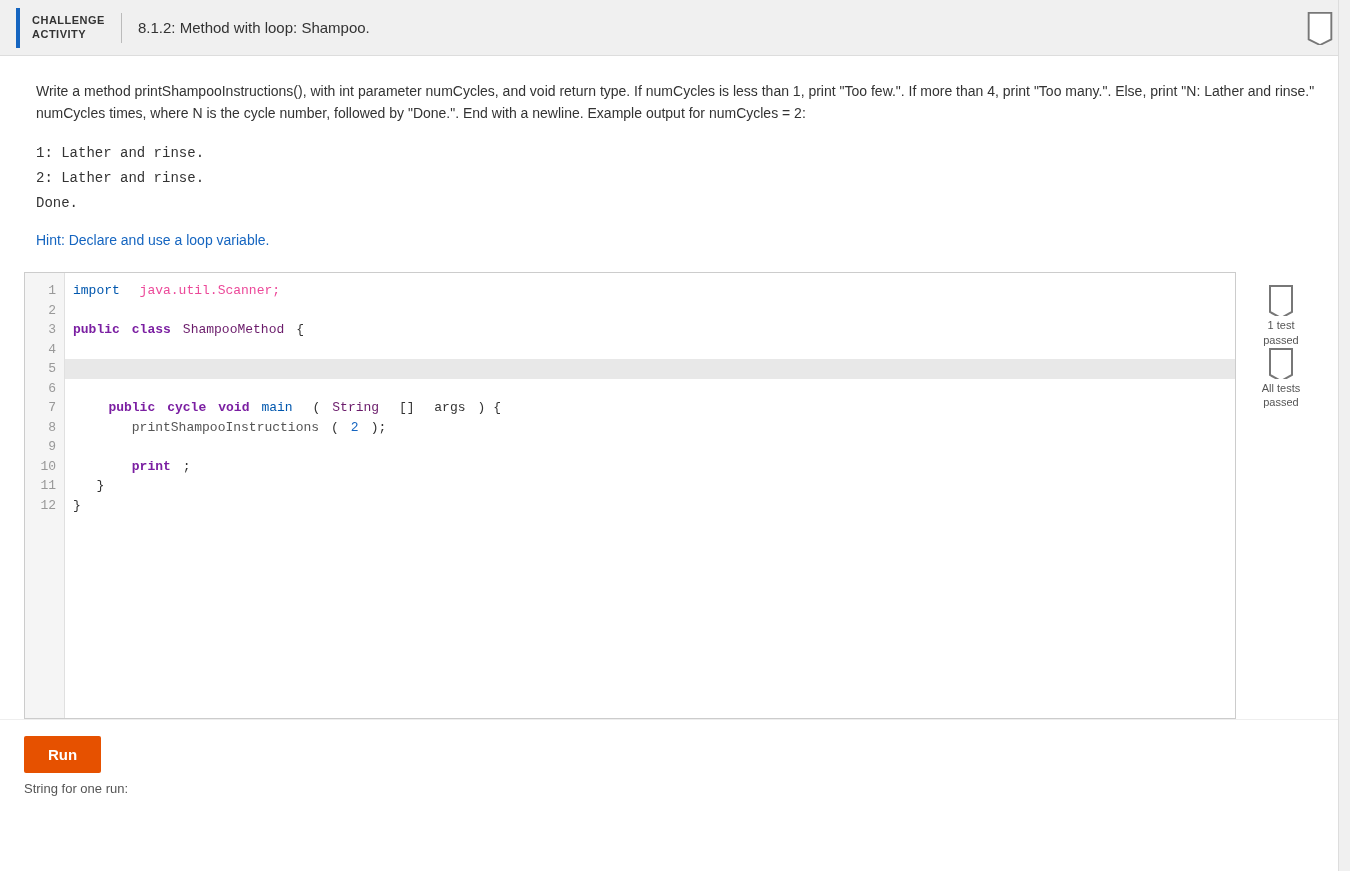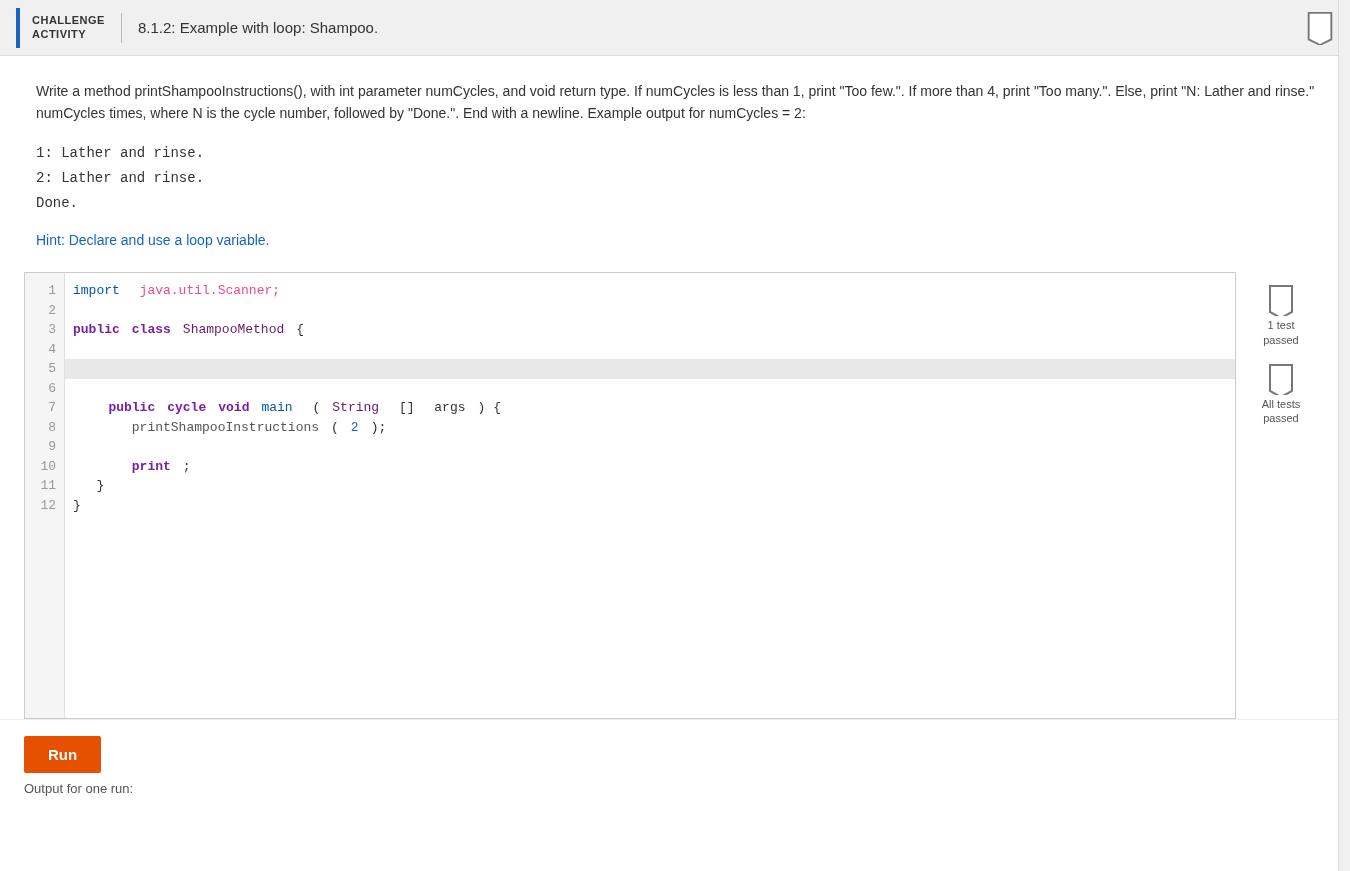--- a/index.html
+++ b/index.html
@@ -213,21 +213,21 @@
 
 <div class="page-wrapper">
 
   <div class="challenge-header">
     <div class="blue-bar"></div>
     <div class="challenge-label">
       <span class="top-line">CHALLENGE</span>
       <span class="bottom-line">ACTIVITY</span>
     </div>
     <div class="header-divider"></div>
-    <span class="challenge-title">8.1.2: Example with loop: Shampoo.</span>
+    <span class="challenge-title">8.1.2: Method with loop: Shampoo.</span>
     <svg class="bookmark-shape" viewBox="0 0 28 36" fill="none" xmlns="http://www.w3.org/2000/svg">
       <path d="M2 2 H26 V30 L14 36 L2 30 Z" stroke="#777" stroke-width="2" fill="white"></path>
     </svg>
   </div>
 
   <div class="description-area">
     <p class="description-text">Write a method printShampooInstructions(), with int parameter numCycles, and void return type. If numCycles is less than 1, print "Too few.". If more than 4, print "Too many.". Else, print "N: Lather and rinse." numCycles times, where N is the cycle number, followed by "Done.". End with a newline. Example output for numCycles = 2:</p>
     <div class="code-example">
       <div>1: Lather and rinse.</div>
       <div>2: Lather and rinse.</div>
@@ -275,21 +275,21 @@
         <div class="code-line">&nbsp;</div>
         <div class="code-line">&nbsp;</div>
         <div class="code-line">&nbsp;</div>
         <div class="code-line">&nbsp;</div>
         <div class="code-line">&nbsp;</div>
         <div class="code-line">&nbsp;</div>
         <div class="code-line">&nbsp;</div>
       </div>
     </div>
 
-    <div style="width:90px; display:flex; flex-direction:column; align-items:center; padding:12px 4px 8px 4px; gap:16px; background:#fff;">
+    <div style="width:90px; display:flex; flex-direction:column; align-items:center; padding:12px 4px 8px 4px; background:#fff;">
 
       <div class="test-item">
         <svg width="26" height="32" viewBox="0 0 26 32" fill="none" xmlns="http://www.w3.org/2000/svg">
           <path d="M2 2 H24 V28 L13 34 L2 28 Z" stroke="#777" stroke-width="2" fill="white"></path>
         </svg>
         <div class="test-item-label" style="white-space:pre-line; text-align:center;">1 test
 passed</div>
       </div>
 
       <div class="test-item">
@@ -298,18 +298,18 @@
         </svg>
         <div class="test-item-label" style="white-space:pre-line; text-align:center;">All tests
 passed</div>
       </div>
 
     </div>
   </div>
 
   <div class="run-area">
     <button class="run-button">Run</button>
-    <div class="output-label" style="color:#555; font-size:13px; margin-top:8px;">Output for one run:</div>
+    <div class="output-label" style="color:#555; font-size:13px; margin-top:8px;">String for one run:</div>
   </div>
 
 </div>
 
 <div class="page-scrollbar"></div>
 
 </body></html>

